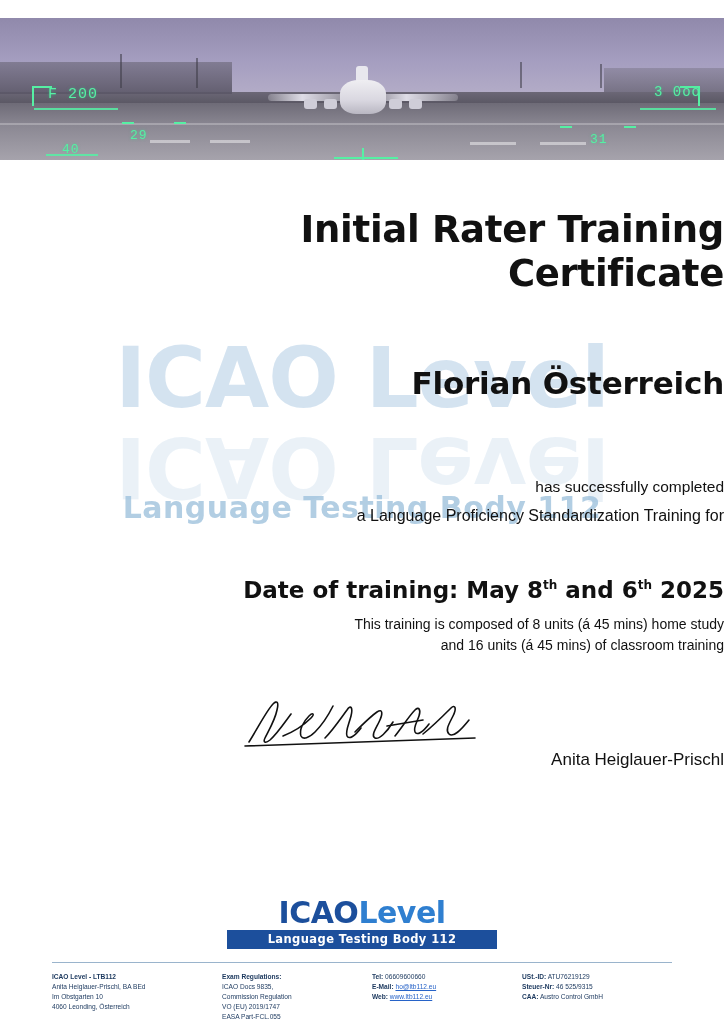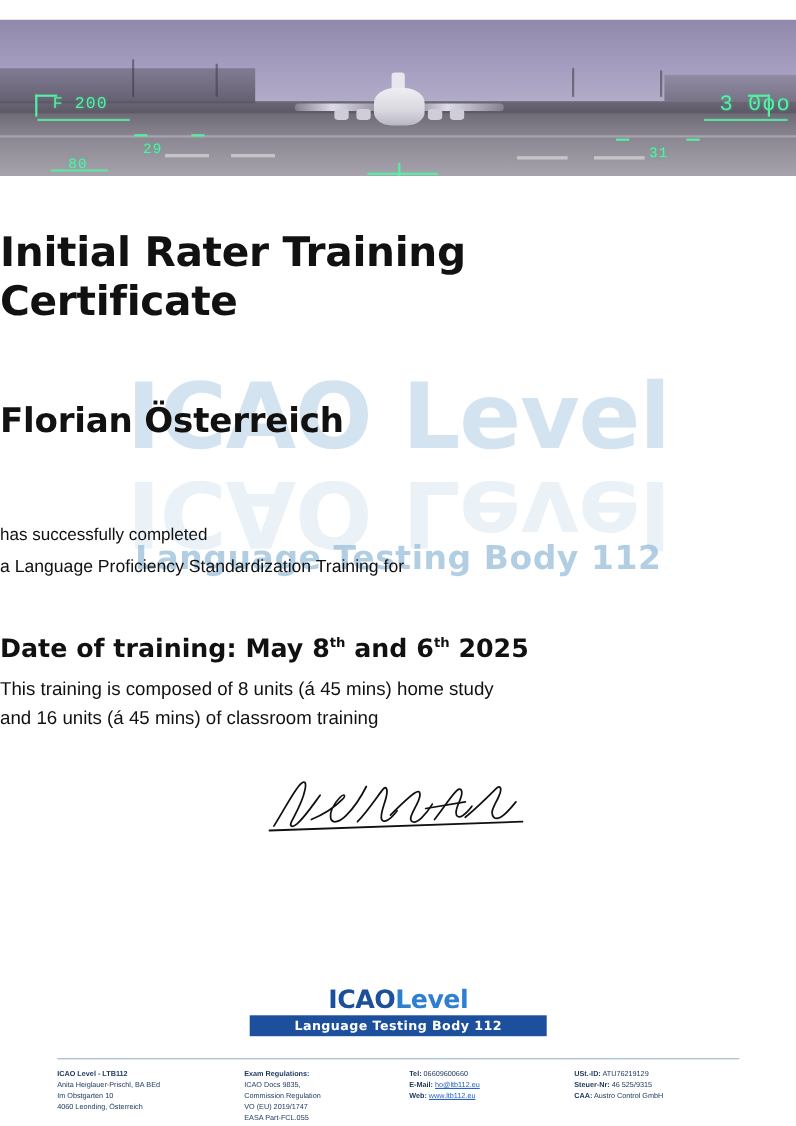--- a/index.html
+++ b/index.html
@@ -221,21 +221,21 @@
     color: #9fc2dd;
     opacity: 0.80;
   }
 
   
   .content {
     position: absolute;
     left: 0;
     top: 160px;
     width: 724px;
-    text-align: left;
+    text-align: right;
   }
 
   .title {
     margin-top: 48px;
     font-family: "DejaVu Sans", sans-serif;
     font-weight: bold;
     font-size: 37px;
     line-height: 1.18;
     color: #111;
     letter-spacing: -0.3px;
@@ -282,21 +282,21 @@
     font-size: 23px;
     line-height: 1.32;
     color: #111;
   }
   .training sup {
     font-size: 12px;
     vertical-align: super;
   }
   .composition {
     margin-top: 9px;
-    font-size: 17px;
+    font-size: 14px;
     line-height: 1.5;
     color: #111;
   }
 
   
   .sig-wrap {
     margin-top: 58px;
     position: relative;
     height: 120px;
   }
@@ -326,21 +326,21 @@
     position: absolute;
     left: 50%;
     transform: translateX(-50%);
     top: 898px;
     width: 270px;
     text-align: center;
   }
   .logo-top {
     font-family: "DejaVu Sans", sans-serif;
     font-weight: bold;
-    font-size: 23px;
+    font-size: 30px;
     letter-spacing: -0.5px;
     line-height: 1;
   }
   .logo-icao { color: #1c4f9c; }
   .logo-level { color: #2f7fd0; }
   .logo-bar {
     margin-top: 2px;
     background: #1c4f9c;
     color: #ffffff;
     font-family: "DejaVu Sans", sans-serif;
@@ -417,34 +417,34 @@
     <div class="runway-line" style="left:540px; top:124px; width:46px;"></div>
     <div class="tarmac-strip"></div>
 
     <div class="hud">
       <div class="box-tl" style="left:28px; top:24px;"></div>
       <div class="box-tr" style="left:676px; top:24px;"></div>
       <div class="box-bl" style="left:28px; top:104px;"></div>
       <div class="box-br" style="left:676px; top:104px;"></div>
 
       <div class="hud-txt" style="left:44px; top:24px; font-size:15px;">F 200</div>
-      <div class="hud-txt" style="left:650px; top:22px; font-size:20px;">3 0oo</div>
+      <div class="hud-txt" style="left:650px; top:22px; font-size:14px;">3 0oo</div>
 
       <div class="hl" style="left:30px; top:46px; width:84px; height:2px;"></div>
       <div class="hl" style="left:636px; top:46px; width:76px; height:2px;"></div>
 
       <div class="hud-txt" style="left:126px; top:66px;">29</div>
       <div class="hud-txt" style="left:586px; top:70px;">31</div>
 
       <div class="small-tick" style="left:118px; top:60px;"></div>
       <div class="small-tick" style="left:170px; top:60px;"></div>
       <div class="small-tick" style="left:556px; top:64px;"></div>
       <div class="small-tick" style="left:620px; top:64px;"></div>
 
-      <div class="hud-txt" style="left:58px; top:80px;">80</div>
+      <div class="hud-txt" style="left:58px; top:80px;">40</div>
       <div class="hl" style="left:42px; top:92px; width:52px; height:2px;"></div>
       <div class="hud-txt" style="left:58px; top:116px;">50</div>
 
       <div class="hl" style="left:626px; top:110px; width:8px; height:2px;"></div>
       <div class="hud-txt" style="left:662px; top:106px;">500</div>
 
       <div class="crosshair"></div>
       <div class="redbox"></div>
     </div>
   </div>
@@ -485,20 +485,21 @@
           <path d="M12 46 C 22 30, 30 14, 36 8 C 40 4, 42 6, 40 14 C 38 24, 32 34, 28 42 C 26 46, 28 48, 33 44 C 40 38, 48 26, 54 18"></path>
           <path d="M46 40 C 56 36, 66 30, 74 22 C 78 18, 76 16, 72 20 C 66 26, 62 34, 64 40 C 66 44, 72 42, 78 36 C 86 28, 92 18, 96 10"></path>
           <path d="M88 42 C 96 34, 104 22, 110 14 C 114 8, 116 12, 114 20 C 112 28, 108 36, 110 40 C 112 44, 118 40, 124 32"></path>
           <path d="M118 36 C 126 28, 134 20, 140 16 C 146 12, 146 18, 142 26 C 138 34, 134 40, 138 42 C 142 44, 150 36, 156 26"></path>
           <path d="M150 30 L 186 24"></path>
           <path d="M158 40 C 166 30, 172 20, 178 14 C 182 10, 184 14, 182 20 C 180 26, 176 32, 178 36 C 180 40, 186 36, 192 28"></path>
           <path d="M186 38 C 196 30, 206 20, 214 12 C 218 8, 220 12, 216 20 C 212 28, 208 34, 212 38 C 216 42, 224 34, 232 24"></path>
           <path d="M8 50 L 238 42"></path>
         </g>
       </svg>
+      <div class="sig-name">Anita Heiglauer-Prischl</div>
     </div>
   </div>
 
   <div class="logo">
     <div class="logo-top">
       <span class="logo-icao">ICAO</span><span class="logo-level">Level</span>
     </div>
     <div class="logo-bar">Language Testing Body 112</div>
   </div>
 

